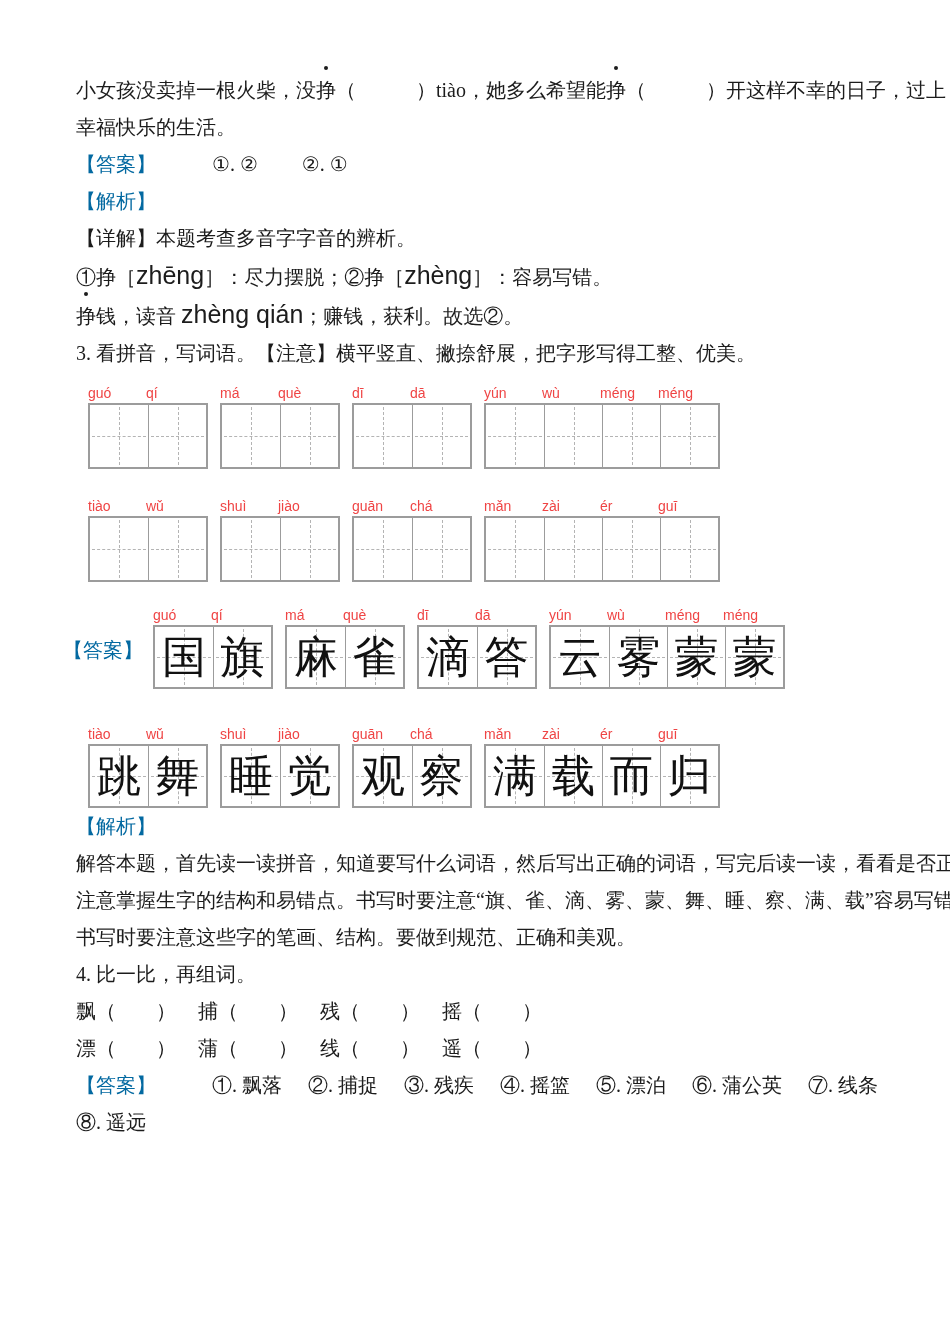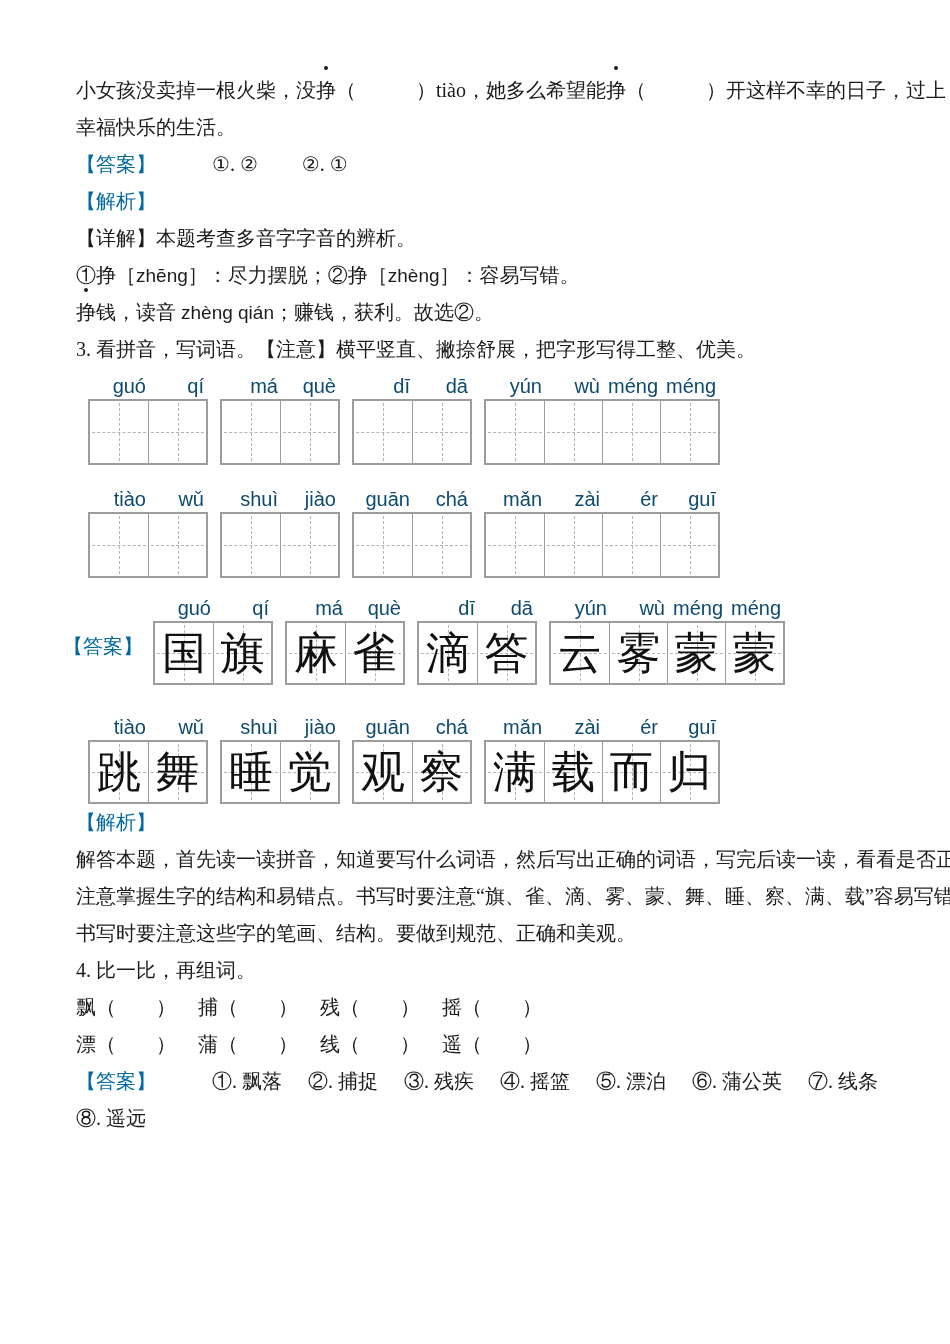--- a/index.html
+++ b/index.html
@@ -18,35 +18,35 @@
   .blue{color:#0369a1;}
   .label{margin-right:56px;}
   .ans-items span{margin-right:44px;}
   .q4items span{margin-right:26px;}
   .words span{margin-right:22px;}
   .dot{position:relative;display:inline-block;}
   .dot::after{
     content:"";position:absolute;width:4px;height:4px;background:#1c1c1c;
     border-radius:50%;top:-6px;left:50%;transform:translateX(-50%);
   }
-  .latin{font-family:"Liberation Sans","DejaVu Sans",sans-serif;font-size:19px;}
+  .latin{font-family:"Liberation Sans","DejaVu Sans",sans-serif;font-size:25px;}
   .mt-dot{margin-top:14px;}
   .mt-q3{margin-top:8px;}
   .mt4{margin-top:4px;}
   .mt16{margin-top:16px;}
   .mt20{margin-top:20px;}
   .mt28{margin-top:28px;}
   
   .gridrow{display:flex;gap:12px;}
   .indent{margin-left:12px;}
   .pinyin-row{display:flex;height:24px;align-items:flex-end;padding-bottom:3px;}
   .pinyin-row span{
-    width:58px;text-align:right;line-height:1;
+    width:58px;text-align:left;line-height:1;
     font-family:"Liberation Sans","DejaVu Sans",sans-serif;
-    font-size:20px;color:#0c4a6e;
+    font-size:14px;color:#ef4444;
   }
   .cellrow{display:flex;border:2px solid #9c9c9c;background:#fff;}
   .cell{width:58px;height:60px;position:relative;box-sizing:border-box;border-left:1px solid #9c9c9c;}
   .cell:first-child{border-left:none;}
   .cell::before{content:"";position:absolute;top:2px;bottom:2px;left:50%;border-left:1px dashed #b4b4b4;}
   .cell::after{content:"";position:absolute;left:2px;right:2px;top:50%;border-top:1px dashed #b4b4b4;}
   .blankcell .cell{height:62px;}
   .hanzi{
     position:absolute;inset:0;z-index:2;
     display:flex;align-items:center;justify-content:center;

